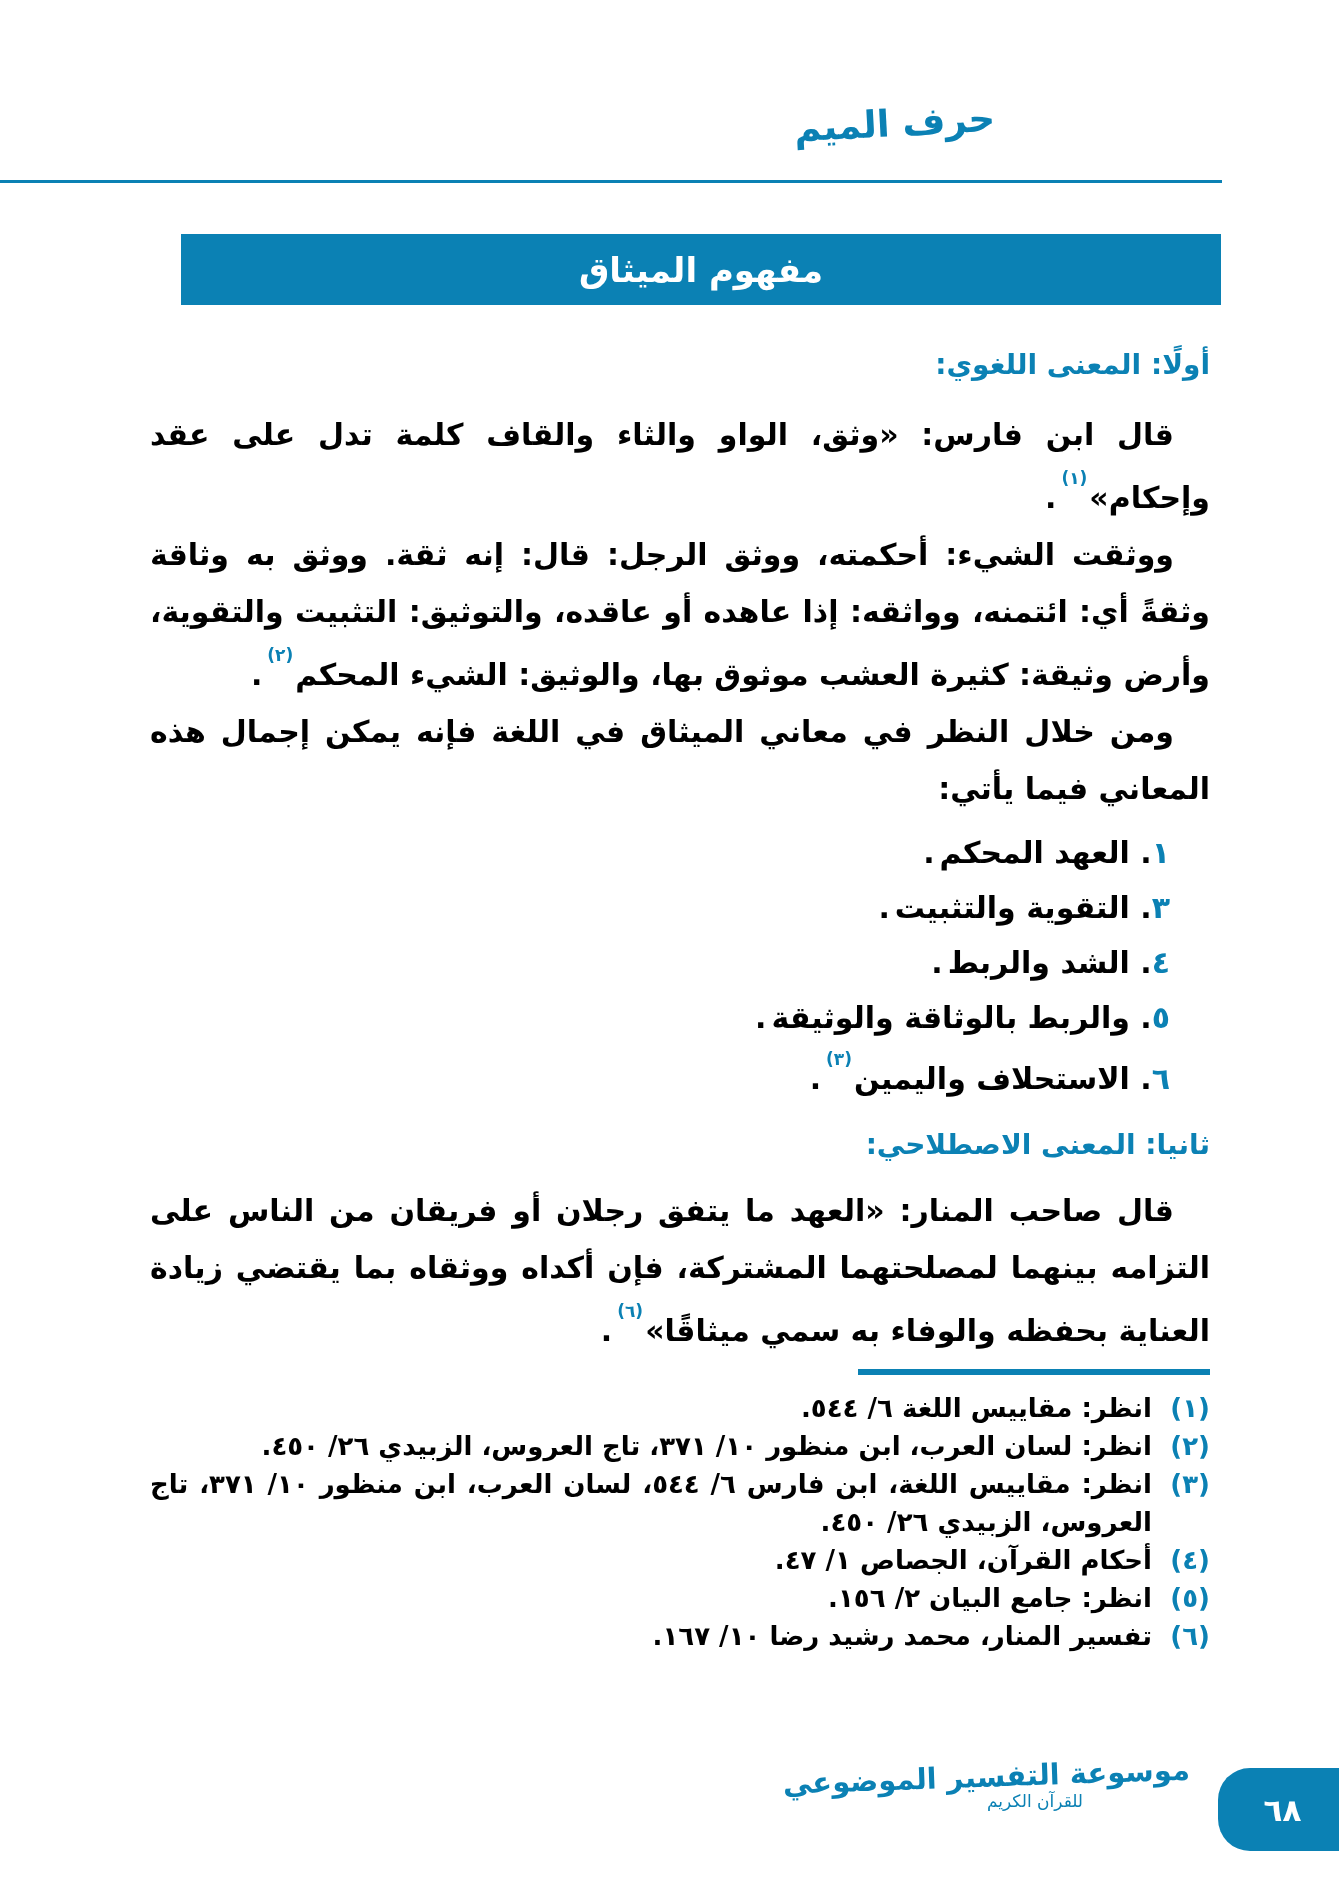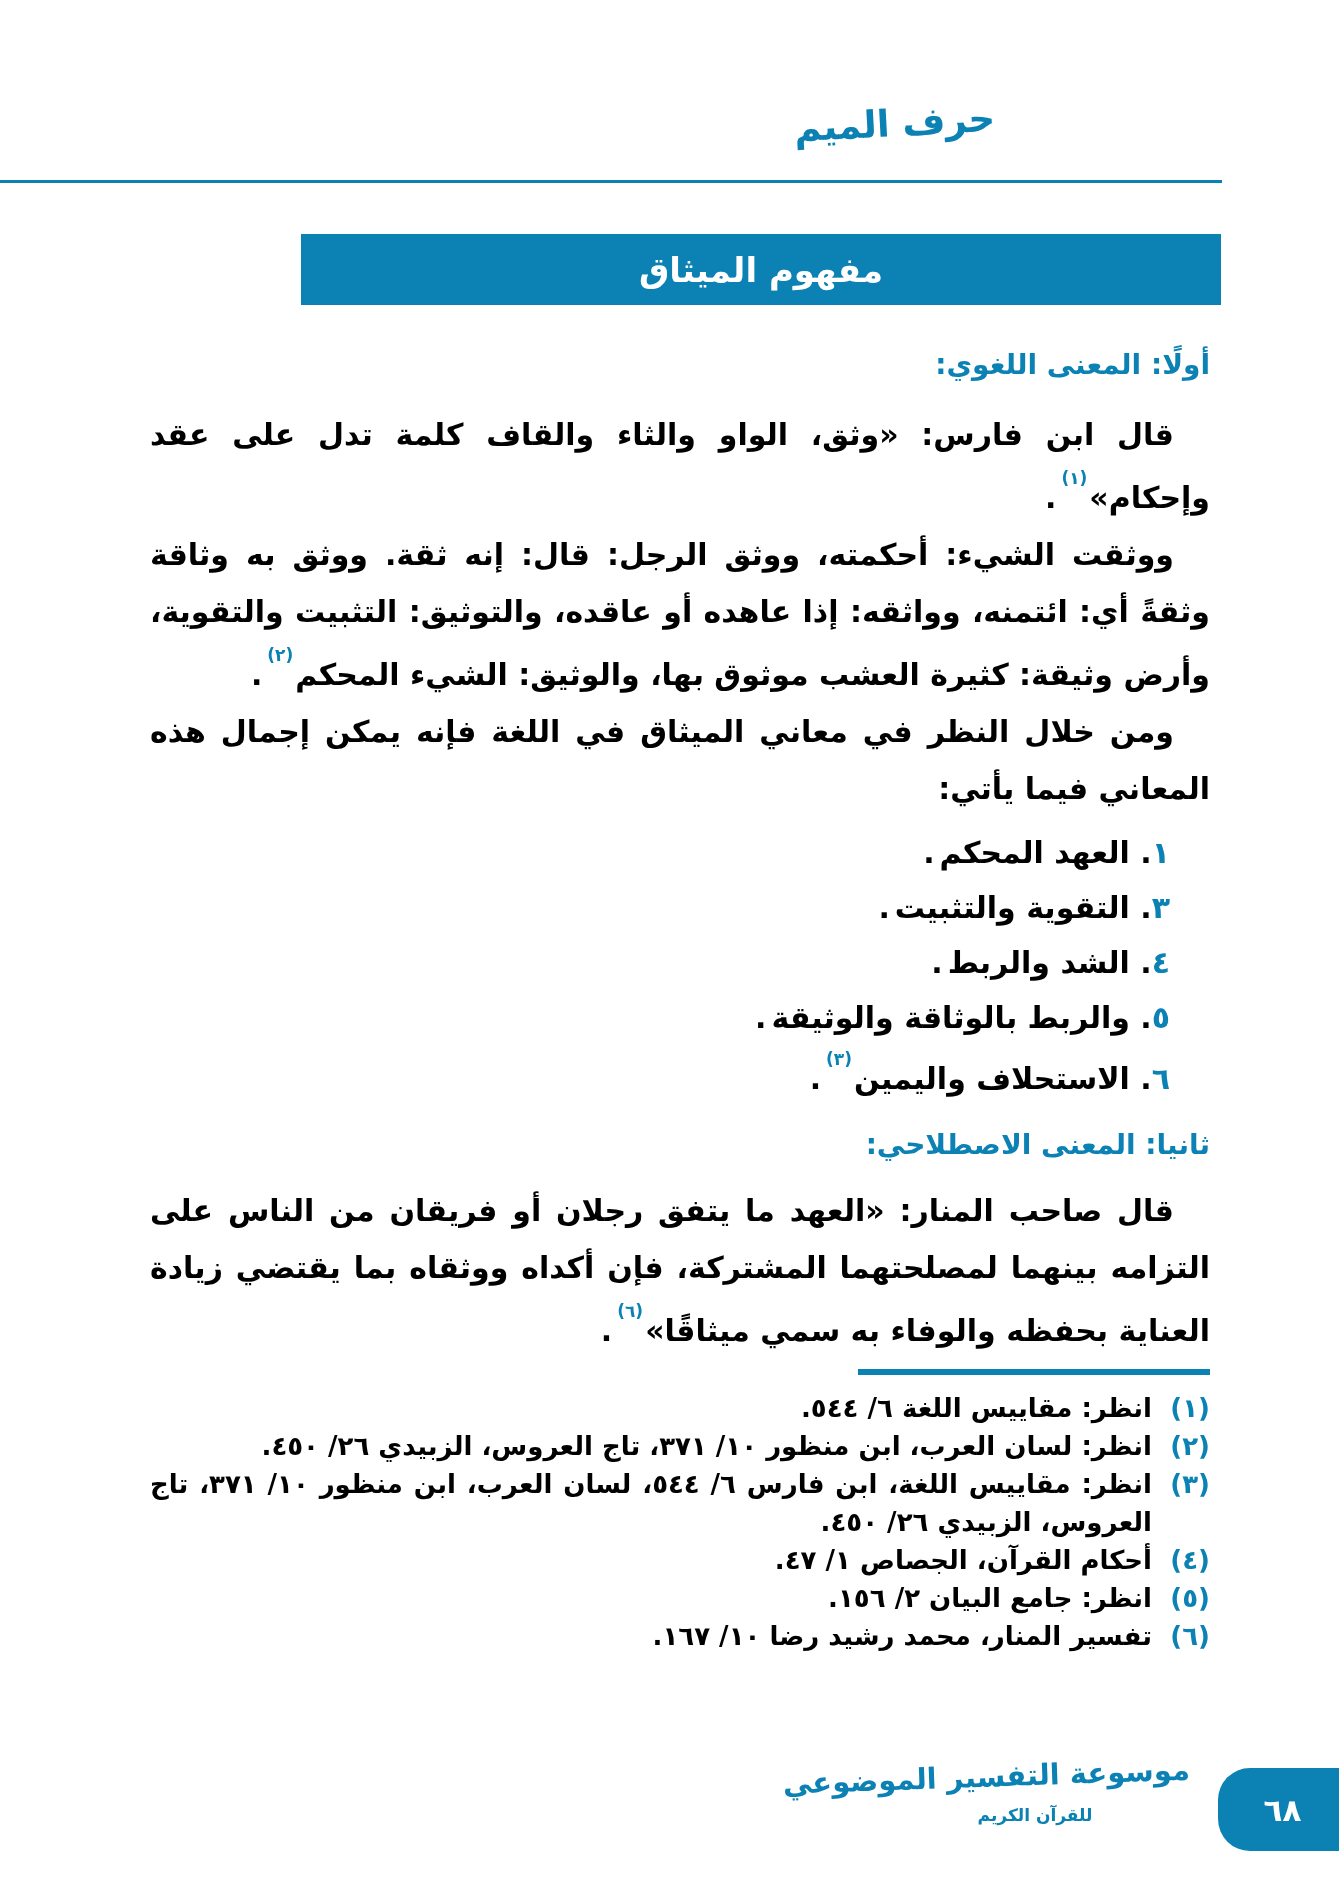--- a/index.html
+++ b/index.html
@@ -24,21 +24,21 @@
   }
   .header-rule {
     position: absolute; top: 180px; left: 0;
     width: 1222px; height: 3px;
     background: var(--accent);
   }
 
   
   .banner {
     position: absolute; top: 234px; right: 118px;
-    width: 920px; height: 71px;
+    width: 1040px; height: 71px;
     background: var(--accent);
     display: flex; align-items: center; justify-content: center;
   }
   .banner-title {
     color: #fff; font-size: 34px; font-weight: bold;
     letter-spacing: 1px;
   }
 
   
   .content {
@@ -106,22 +106,22 @@
     width: 310px; text-align: center;
     color: var(--accent);
     line-height: 1.1;
   }
   .logo-line1 {
     font-size: 29px; font-weight: bold;
     transform: rotate(-2deg);
     white-space: nowrap;
   }
   .logo-line2 {
-    font-size: 17px; font-weight: bold;
-    margin-top: 14px;
+    font-size: 17px; font-weight: normal;
+    margin-top: 0;
   }
   .page-badge {
     position: absolute; top: 1768px; right: 0;
     width: 121px; height: 83px;
     background: var(--accent);
     border-radius: 32px 0 0 32px;
     display: flex; align-items: center; justify-content: center;
   }
   .page-badge span {
     color: #fff; font-size: 31px; font-weight: bold;

